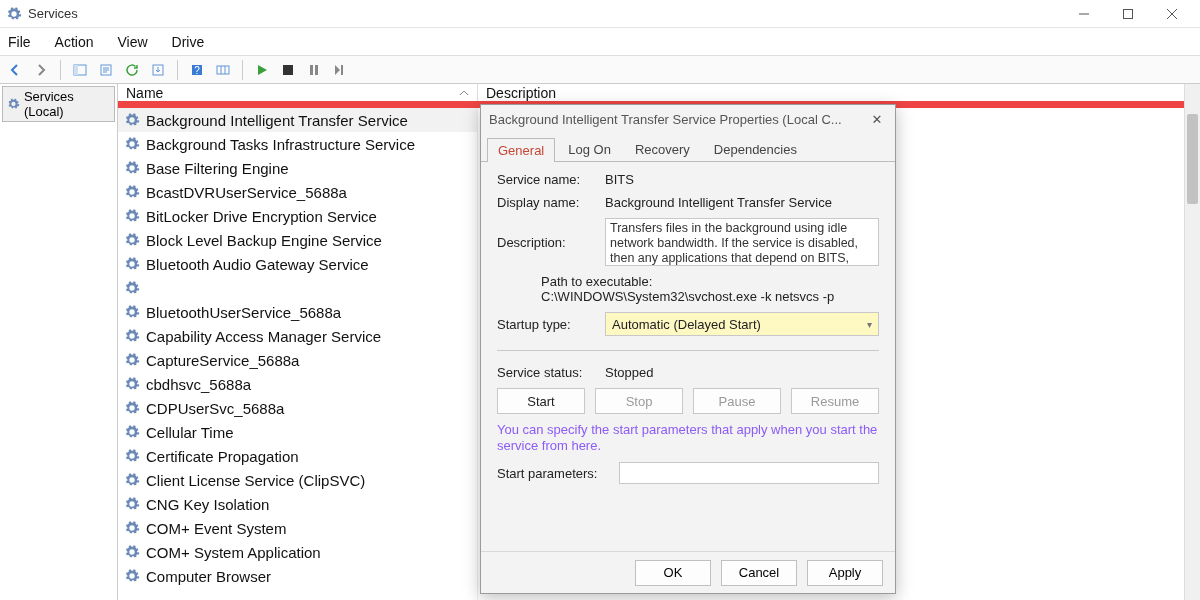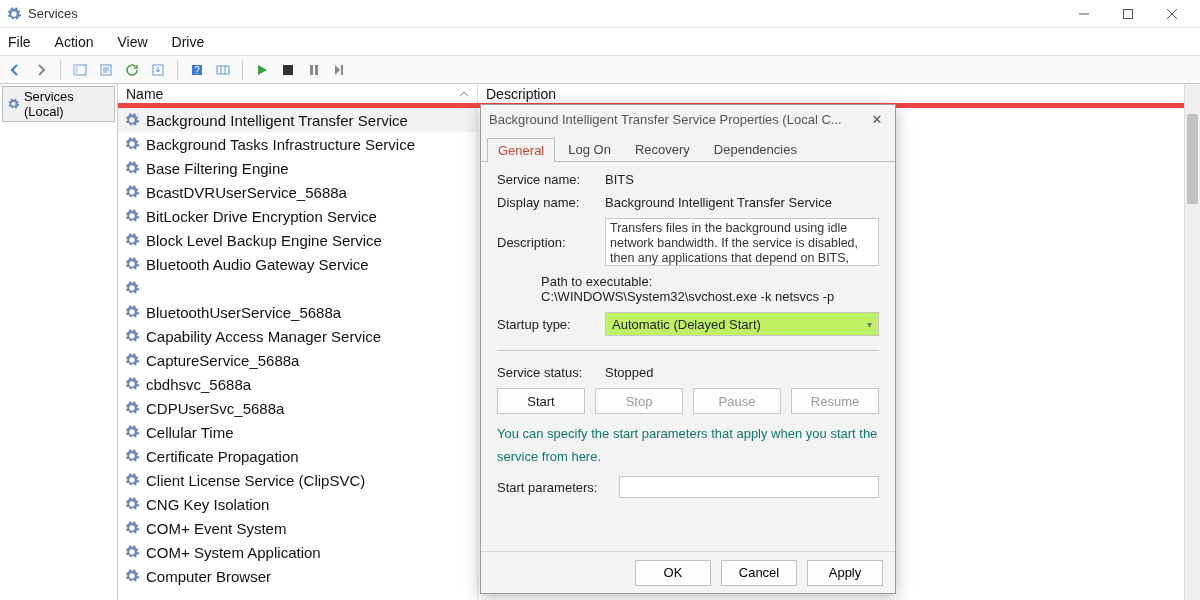--- a/index.html
+++ b/index.html
@@ -12,21 +12,21 @@
   .menubar { height:28px; display:flex; align-items:center; gap:24px; padding:0 8px; font-size:14px; color:#111; border-bottom:1px solid #ddd; }
   .menubar span { cursor:default; }
   .toolbar { height:28px; display:flex; align-items:center; gap:4px; padding:0 4px; border-bottom:1px solid #ccc; background:#fafafa; }
   .tbtn { width:22px; height:22px; display:flex; align-items:center; justify-content:center; border:1px solid transparent; }
   .sep { width:1px; height:20px; background:#ccc; margin:0 4px; }
   .content { display:flex; height:calc(600px - 28px - 28px - 28px); }
   .leftpane { width:118px; border-right:1px solid #ccc; padding:2px; font-size:13px; }
   .leftpane .node { display:flex; align-items:center; gap:4px; padding:2px 4px; border:1px solid #bbb; background:#f0f0f0; }
   .leftpane .node svg { width:14px; height:14px; color:#6b89b8; }
   .mainpane { flex:1; display:flex; flex-direction:column; position:relative; overflow:hidden; }
-  .colheads { display:flex; height:24px; border-bottom:5px solid #ef4444; font-size:14px; color:#111; }
+  .colheads { display:flex; height:24px; border-bottom:7px solid #ef4444; font-size:14px; color:#111; }
   .colheads .col { padding:2px 8px; border-right:1px solid #ddd; display:flex; align-items:center; gap:4px; }
   .colheads .col.name { width:360px; }
   .colheads .col.desc { flex:1; }
   .listarea { display:flex; flex:1; overflow:hidden; }
   .svclist { width:360px; overflow-y:auto; font-size:15px; color:#111; border-right:1px solid #eee; }
   .svcrow { display:flex; align-items:center; gap:6px; padding:2px 6px; height:24px; white-space:nowrap; }
   .svcrow svg { width:16px; height:16px; flex-shrink:0; color:#5a7fbf; }
   .svcrow.selected { background:#f2f2f2; }
   .descpane { flex:1; font-size:15px; color:#111; padding:4px 8px; overflow:hidden; line-height:24px; position:relative; }
   .descpane .line { white-space:nowrap; overflow:hidden; }
@@ -39,27 +39,27 @@
   .dlg-close { width:20px; text-align:center; color:#555; }
   .tabs { display:flex; gap:2px; padding:0 6px; height:28px; align-items:flex-end; }
   .tab { padding:4px 10px; font-size:13px; border:1px solid transparent; border-bottom:none; color:#444; }
   .tab.active { background:#f3f3f3; border-color:#bcbcbc; color:#c74634; position:relative; top:1px; }
   .tabbody { flex:1; border-top:1px solid #bcbcbc; padding:10px 16px; display:flex; flex-direction:column; gap:8px; background:#f3f3f3; }
   .frow { display:flex; align-items:center; gap:12px; font-size:13px; }
   .frow .lab { width:96px; color:#222; }
   .frow .val { flex:1; color:#222; }
   .descbox { flex:1; height:48px; border:1px solid #c8c8c8; background:#fff; padding:2px 4px; font-size:12.5px; overflow:hidden; line-height:15px; color:#333; }
   .pathblock { font-size:13px; color:#222;margin-left:44px; }
-  .select { flex:1; height:24px; border:1px solid #c8c8c8; background:#bef264; padding:2px 6px; display:flex; align-items:center; justify-content:space-between; font-size:13px; }
+  .select { flex:1; height:24px; border:1px solid #c8c8c8; background:#fef9c3; padding:2px 6px; display:flex; align-items:center; justify-content:space-between; font-size:13px; }
   .select .chev { color:#777; font-size:10px; }
   .hr { height:1px; background:#c8c8c8; margin:6px 0; }
   .btnrow { display:flex; gap:10px; }
   .btnrow button { flex:1; height:26px; border:1px solid #c8c8c8; background:#fdfdfd; font-size:13px; color:#222; }
   .btnrow button:disabled { color:#9a9a9a; }
-  .hint { font-size:13px; color:#0f766e; line-height:23px; }
+  .hint { font-size:13px; color:#8b5cf6; line-height:16px; }
   .paraminput { flex:1; height:22px; border:1px solid #c8c8c8; background:#fff; }
   .dlg-footer { height:42px; border-top:1px solid #d8d8d8; display:flex; align-items:center; justify-content:flex-end; gap:10px; padding:0 12px; background:#f3f3f3; }
   .dlg-footer button { width:76px; height:26px; border:1px solid #c0c0c0; background:#fdfdfd; font-size:13px; }
   
   .gear path { fill:#6b89b8; }
 </style>
 </head>
 <body>
 
 <div class="titlebar">

